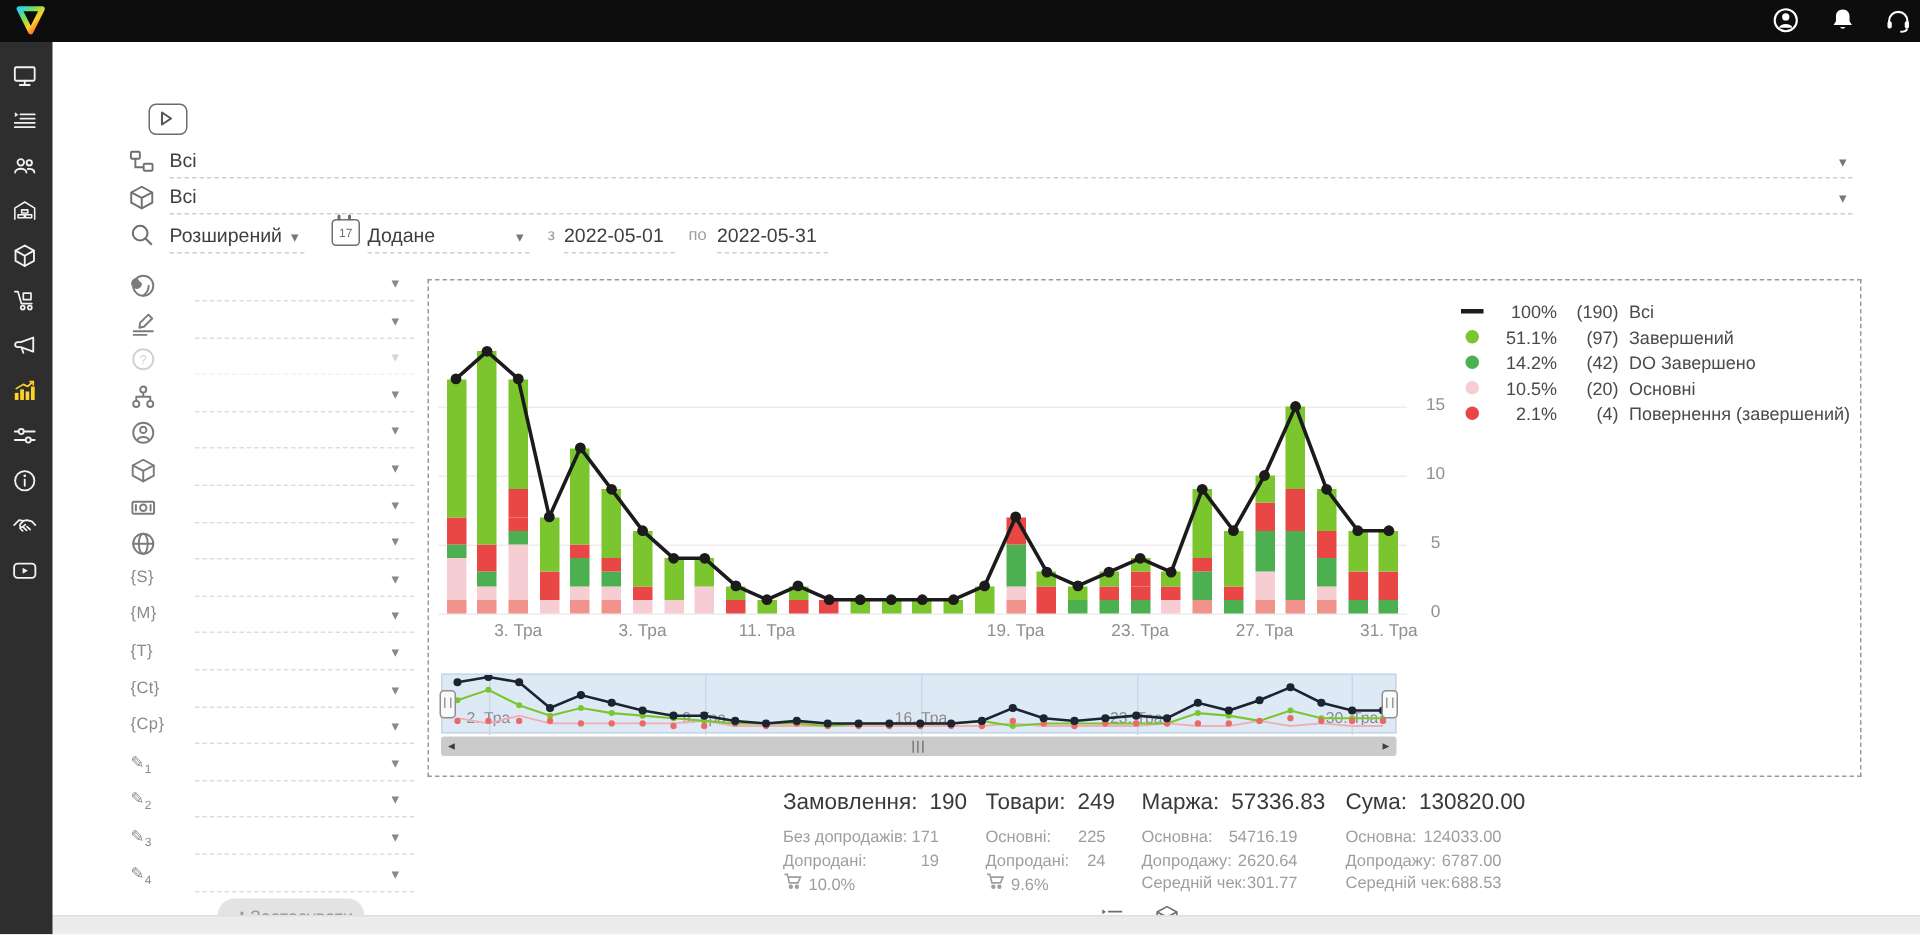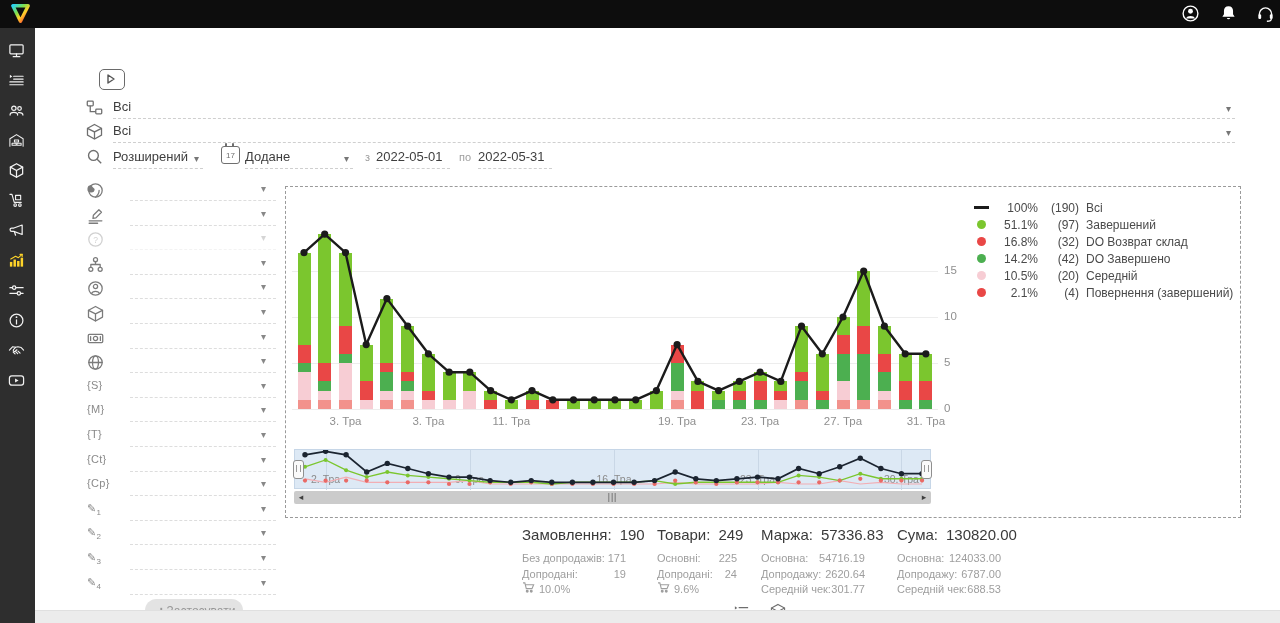--- a/index.html
+++ b/index.html
@@ -36,21 +36,21 @@
   .fp-row .sel2{position:absolute;left:50px;right:0;top:0;height:20px;border-bottom:1px dashed #ddd;cursor:pointer;}
   .fp-row .sel2 .caret{position:absolute;right:10px;top:3px;color:#888;font-size:10px;}
   .fp-row.disabled{opacity:.35;}
   .apply-btn{position:absolute;left:110px;top:571px;width:98px;height:23px;background:#e3e3e3;border:none;border-radius:12px;
              font-family:"Liberation Sans",sans-serif;font-size:12px;color:#979797;cursor:pointer;text-align:center;line-height:23px;}
   .apply-btn svg{vertical-align:-2px;margin-right:3px;}
   
   .widget{position:absolute;left:250px;top:158px;width:956px;height:332px;border:1px dashed #9a9a9a;box-sizing:border-box;}
   .plot{position:absolute;left:0;top:0;width:956px;height:260px;}
   .gridline{position:absolute;height:1px;background:#ededed;}
-  .ylab{position:absolute;width:26px;font-size:11.5px;color:#8f8f8f;}
+  .ylab{position:absolute;width:26px;font-size:11.5px;color:#8f8f8f;text-align:center;}
   .xlab{position:absolute;width:56px;text-align:center;font-size:11.5px;color:#8f8f8f;}
   .bar-seg{position:absolute;}
   .legend{position:absolute;left:688px;top:12px;}
   .lg-row{display:flex;align-items:center;height:17px;font-size:12px;color:#4a4a4a;cursor:pointer;}
   .lg-row .sw{width:15px;display:flex;justify-content:center;margin-right:7px;}
   .lg-row .dot{width:9px;height:9px;border-radius:50%;}
   .lg-row .ln{width:15px;height:2.5px;background:#1b1b1b;}
   .lg-row .pct{width:42px;text-align:right;margin-right:7px;}
   .lg-row .cnt{width:34px;text-align:right;margin-right:7px;}
   
@@ -541,41 +541,33 @@
           <div class="lg-row">
     <span class="sw">
               <span class="dot" style="background:#7bc62e"></span>
             </span>
     <span class="pct">51.1%</span>
     <span class="cnt">(97)</span>
     <span class="lbl">Завершений</span>
   </div>
           <div class="lg-row">
     <span class="sw">
-              <span class="dot" style="background:#e94746"></span>
-            </span>
-    <span class="pct">16.8%</span>
-    <span class="cnt">(32)</span>
-    <span class="lbl">DO Возврат склад</span>
-  </div>
-          <div class="lg-row">
-    <span class="sw">
               <span class="dot" style="background:#4caf50"></span>
             </span>
     <span class="pct">14.2%</span>
     <span class="cnt">(42)</span>
     <span class="lbl">DO Завершено</span>
   </div>
           <div class="lg-row">
     <span class="sw">
               <span class="dot" style="background:#f7cdd4"></span>
             </span>
     <span class="pct">10.5%</span>
     <span class="cnt">(20)</span>
-    <span class="lbl">Середній</span>
+    <span class="lbl">Основні</span>
   </div>
           <div class="lg-row">
     <span class="sw">
               <span class="dot" style="background:#e94746"></span>
             </span>
     <span class="pct">2.1%</span>
     <span class="cnt">(4)</span>
     <span class="lbl">Повернення (завершений)</span>
   </div>
         </div>

